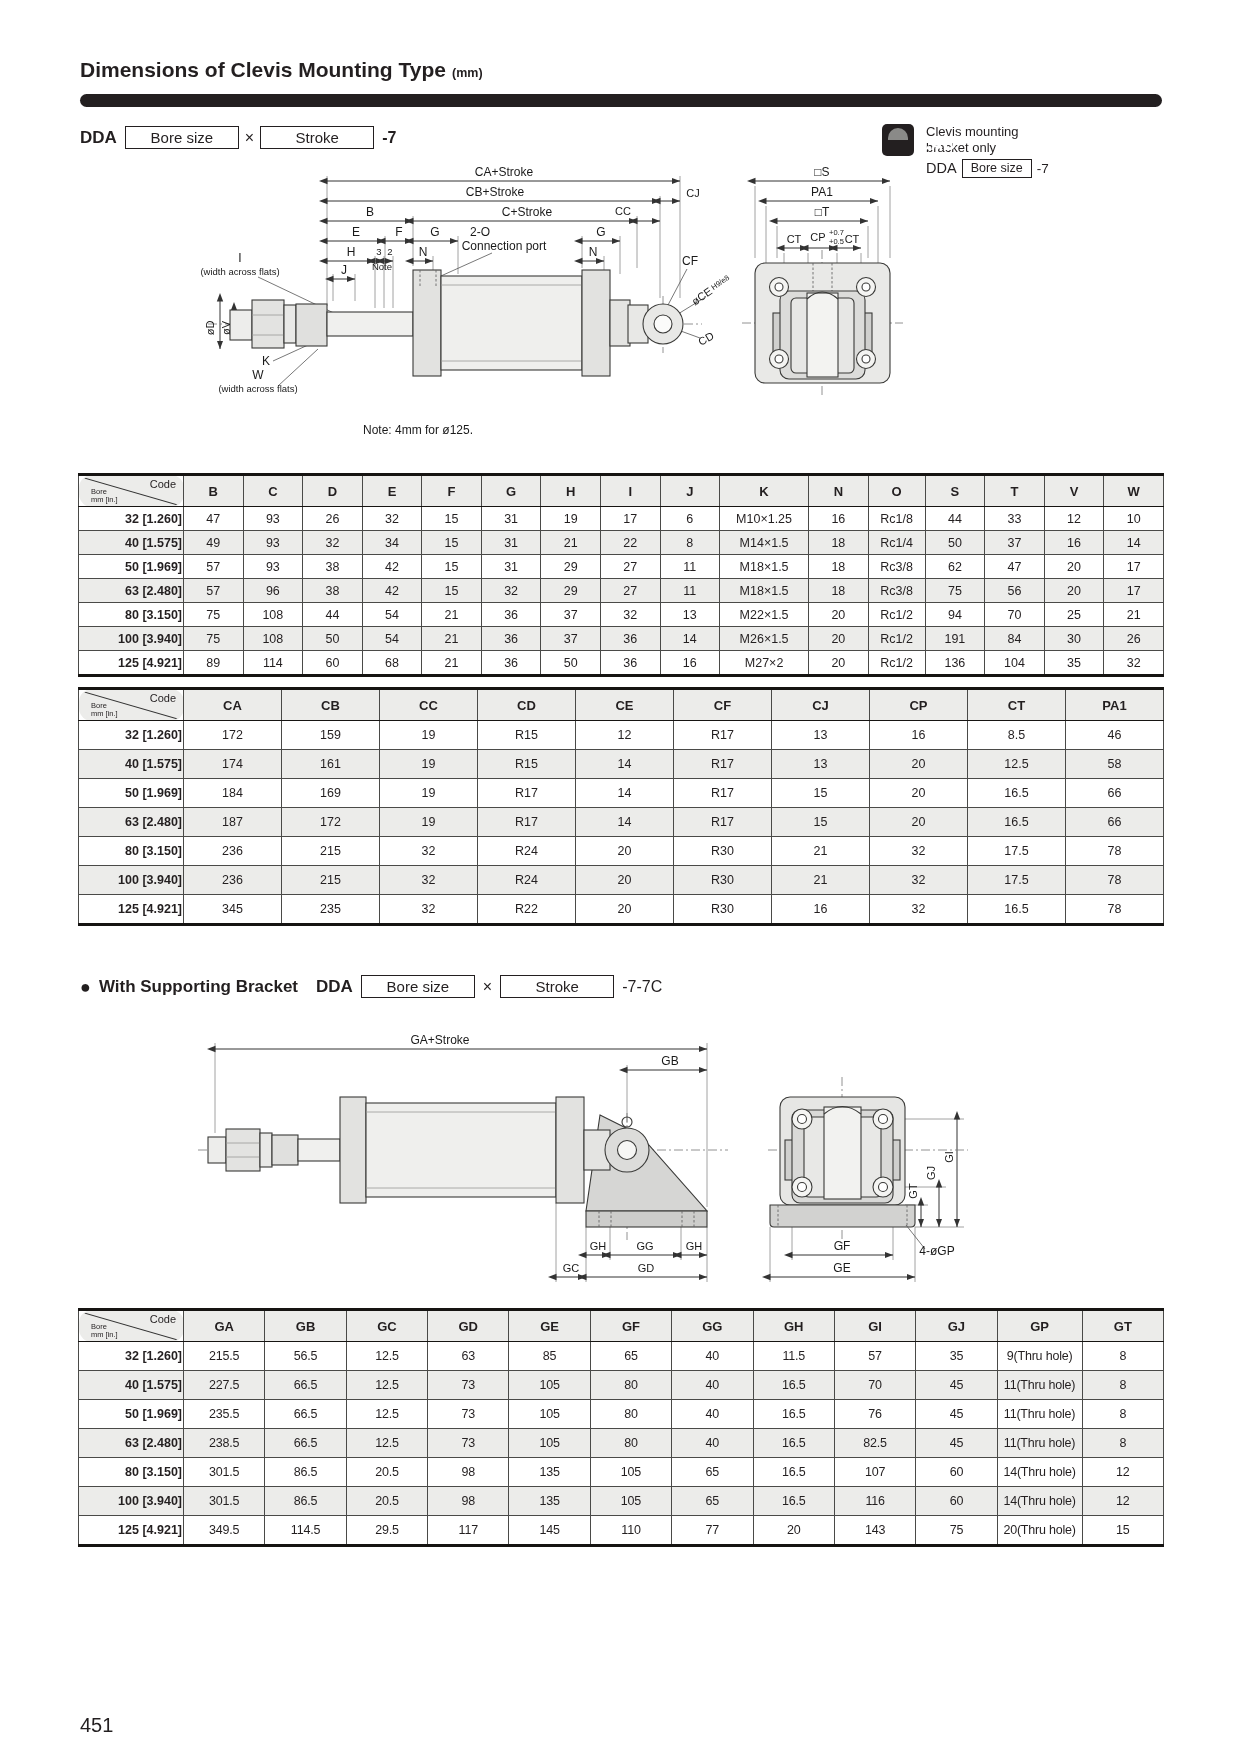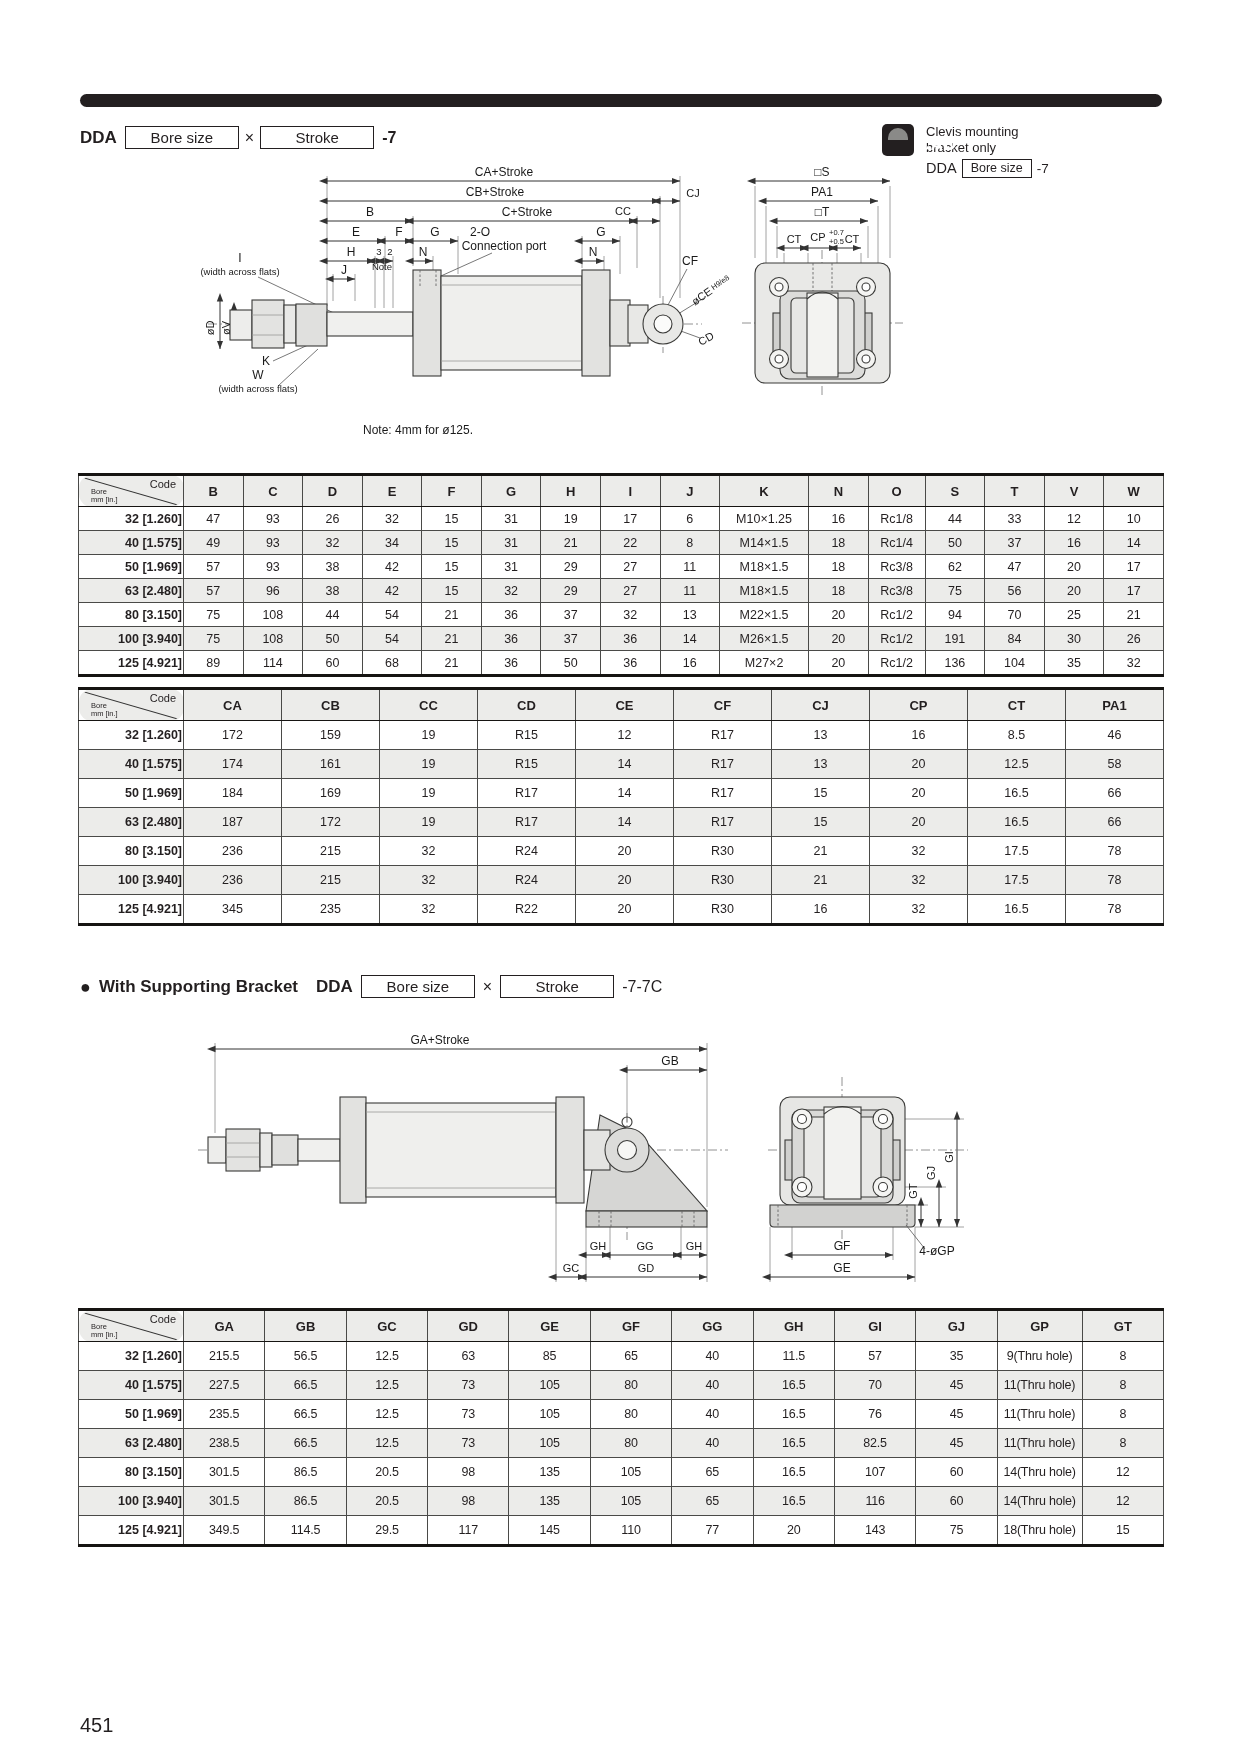--- a/index.html
+++ b/index.html
@@ -67,20 +67,23 @@
   svg .shape { stroke:#3a3a38; stroke-width:1.1; }
   svg .thin { stroke:#9a9a98; stroke-width:0.8; }
   
   .page-num { position:absolute; left:80px; top:1686px; font-size:20px;margin-top:28px; }
 </style>
 </head>
 <body>
 
 <div class="page" data-name="catalog-page">
 
+  <div class="title" data-name="page-title">
+    <span data-name="page-title-text">Dimensions of Clevis Mounting Type</span><span class="unit" data-name="page-title-unit">(mm)</span>
+  </div>
   <div class="black-bar" data-name="title-rule-bar"></div>
 
   <div class="model-line" data-name="model-designation">
     <span class="prefix" data-name="model-prefix">DDA</span>
     <span class="model-box" data-name="bore-size-box">Bore size</span>
     <span class="times" data-name="times-symbol">×</span>
     <span class="model-box" data-name="stroke-box">Stroke</span>
     <span class="suffix" data-name="model-suffix">-7</span>
   </div>
 
@@ -776,21 +779,21 @@
           <td data-name="table-cell">349.5</td>
           <td data-name="table-cell">114.5</td>
           <td data-name="table-cell">29.5</td>
           <td data-name="table-cell">117</td>
           <td data-name="table-cell">145</td>
           <td data-name="table-cell">110</td>
           <td data-name="table-cell">77</td>
           <td data-name="table-cell">20</td>
           <td data-name="table-cell">143</td>
           <td data-name="table-cell">75</td>
-          <td data-name="table-cell">18(Thru hole)</td>
+          <td data-name="table-cell">20(Thru hole)</td>
           <td data-name="table-cell">15</td>
         </tr>
       </tbody>
     </table>
 
   <div class="page-num" data-name="page-number">451</div>
 
 </div>
 
 </body></html>

